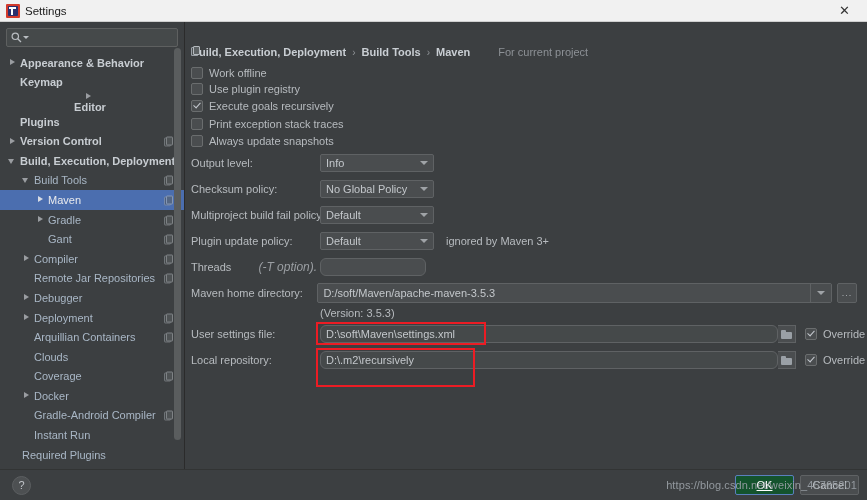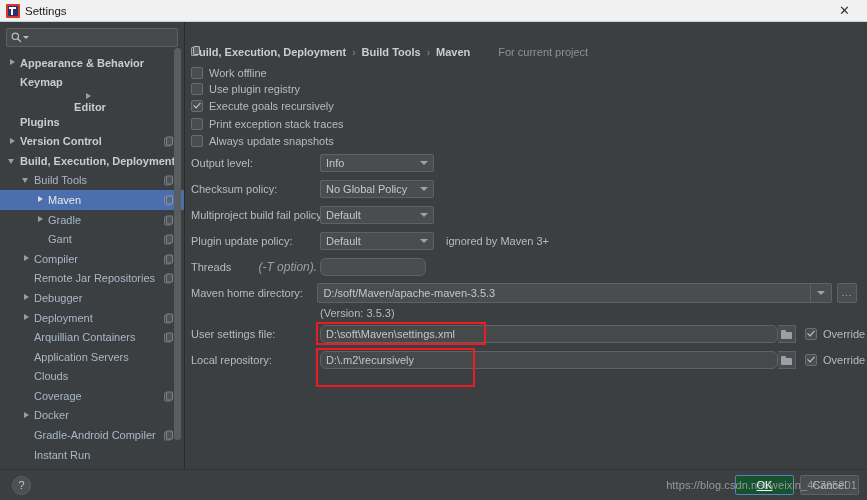--- a/index.html
+++ b/index.html
@@ -279,24 +279,20 @@
           <div class="titem" style="padding-left: 22px;">
             <span class="arrow"></span>
             <span class="tlabel">Arquillian Containers</span>
             <span class="badge">
               <span class="b1"></span>
               <span class="b2"></span>
             </span>
           </div>
           <div class="titem" style="padding-left: 22px;">
             <span class="arrow"></span>
-            <span class="tlabel">Application Servers</span>
-          </div>
-          <div class="titem" style="padding-left: 22px;">
-            <span class="arrow"></span>
             <span class="tlabel">Clouds</span>
           </div>
           <div class="titem" style="padding-left: 22px;">
             <span class="arrow"></span>
             <span class="tlabel">Coverage</span>
             <span class="badge">
               <span class="b1"></span>
               <span class="b2"></span>
             </span>
           </div>

